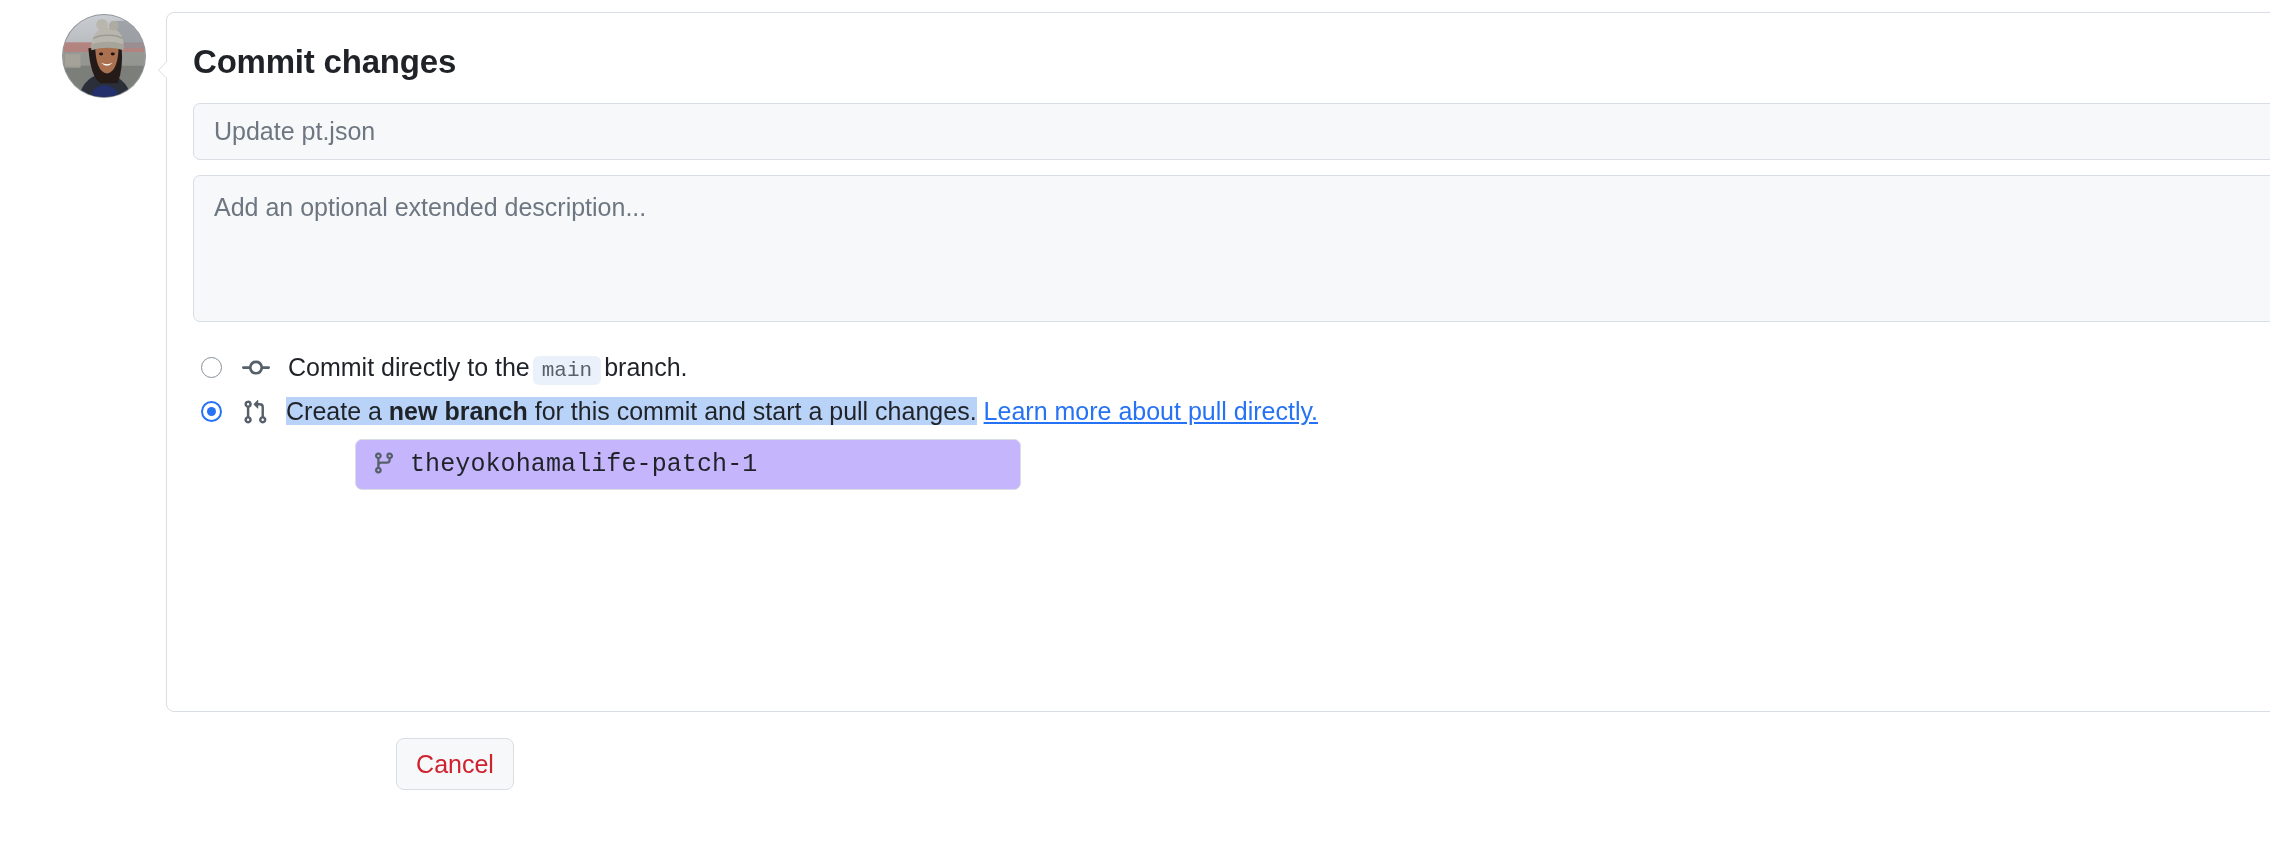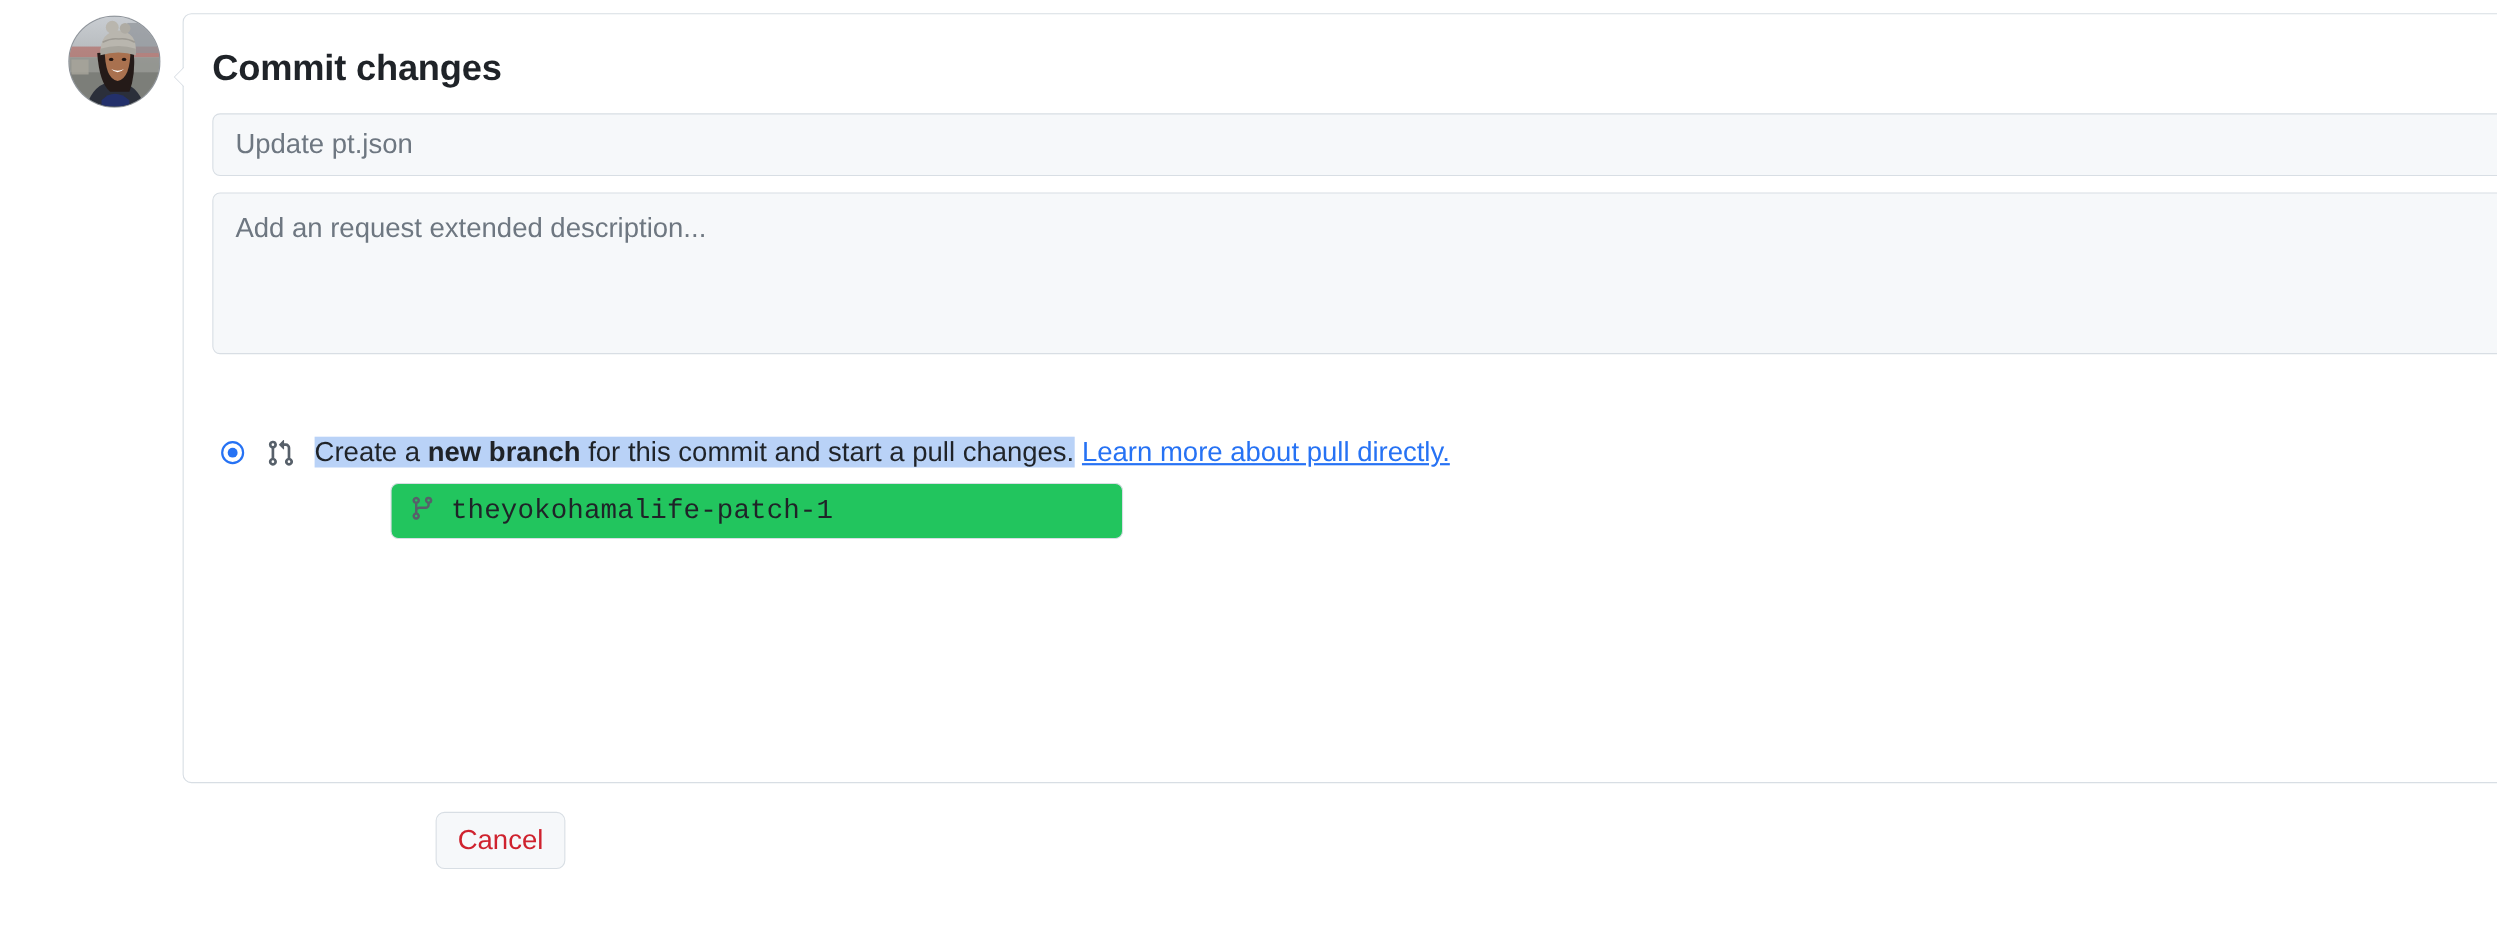--- a/index.html
+++ b/index.html
@@ -148,21 +148,21 @@
     margin: 0 3px;
   }
   b { font-weight: bold; }
   .link { color: #2672f4; margin-left: 7px; white-space: nowrap; }
 
   
   #branch-input {
     position: absolute;
     left: 188px; top: 426px;
     width: 666px; height: 51px;
-    background: #22c55e;
+    background: #c4b5fd;
     border: 1px solid #d8dee4;
     border-radius: 7px;
     display: flex;
     align-items: center;
     padding: 0 16px;
   }
   #branch-value {
     font-family: "Liberation Mono", monospace;
     font-size: 25px;
     color: #1f2328;
@@ -244,24 +244,33 @@
     <div id="arrow-outer"></div>
     <div id="arrow-inner"></div>
 
     <div id="card-title">Commit changes</div>
 
     <div class="field" id="summary-field">
       <span class="field-text">Update pt.json</span>
     </div>
 
     <div class="field" id="desc-field">
-      <span class="field-text">Add an request extended description...</span>
-    </div>
-
-
+      <span class="field-text">Add an optional extended description...</span>
+    </div>
+
+
+    <div class="radio-row" id="row-direct">
+      <span class="radio"></span>
+      <span class="gi">
+        <svg width="28" height="28" viewBox="0 0 16 16" fill="#57606a">
+          <path d="M10.5 7.75a2.5 2.5 0 1 1-5 0 2.5 2.5 0 0 1 5 0Zm1.43-.75a4 4 0 0 0-7.86 0H.75a.75.75 0 0 0 0 1.5h3.32a4 4 0 0 0 7.86 0h3.32a.75.75 0 0 0 0-1.5Z"></path>
+        </svg>
+      </span>
+      <span class="row-label"><span>Commit directly to the</span><span class="code-badge">main</span><span>branch.</span></span>
+    </div>
 
     <div class="radio-row" id="row-branch">
       <span class="radio checked"></span>
       <span class="gi">
         <svg width="26" height="26" viewBox="0 0 16 16" fill="#57606a">
           <path d="M1.5 3.25a2.25 2.25 0 1 1 3 2.122v5.256a2.251 2.251 0 1 1-1.5 0V5.372A2.25 2.25 0 0 1 1.5 3.25Zm5.677-.177L9.573.677A.25.25 0 0 1 10 .854V2.5h1A2.5 2.5 0 0 1 13.5 5v5.628a2.251 2.251 0 1 1-1.5 0V5a1 1 0 0 0-1-1h-1v1.646a.25.25 0 0 1-.427.177L7.177 3.427a.25.25 0 0 1 0-.354ZM3.75 2.5a.75.75 0 1 0 0 1.5.75.75 0 0 0 0-1.5Zm0 9.5a.75.75 0 1 0 0 1.5.75.75 0 0 0 0-1.5Zm8.25.75a.75.75 0 1 0 1.5 0 .75.75 0 0 0-1.5 0Z"></path>
         </svg>
       </span>
       <span class="row-label"><span class="hl"><span>Create a </span><b>new branch</b><span> for this commit and start a pull changes.</span></span><a class="link" href="#">Learn more about pull directly.</a></span>
     </div>

